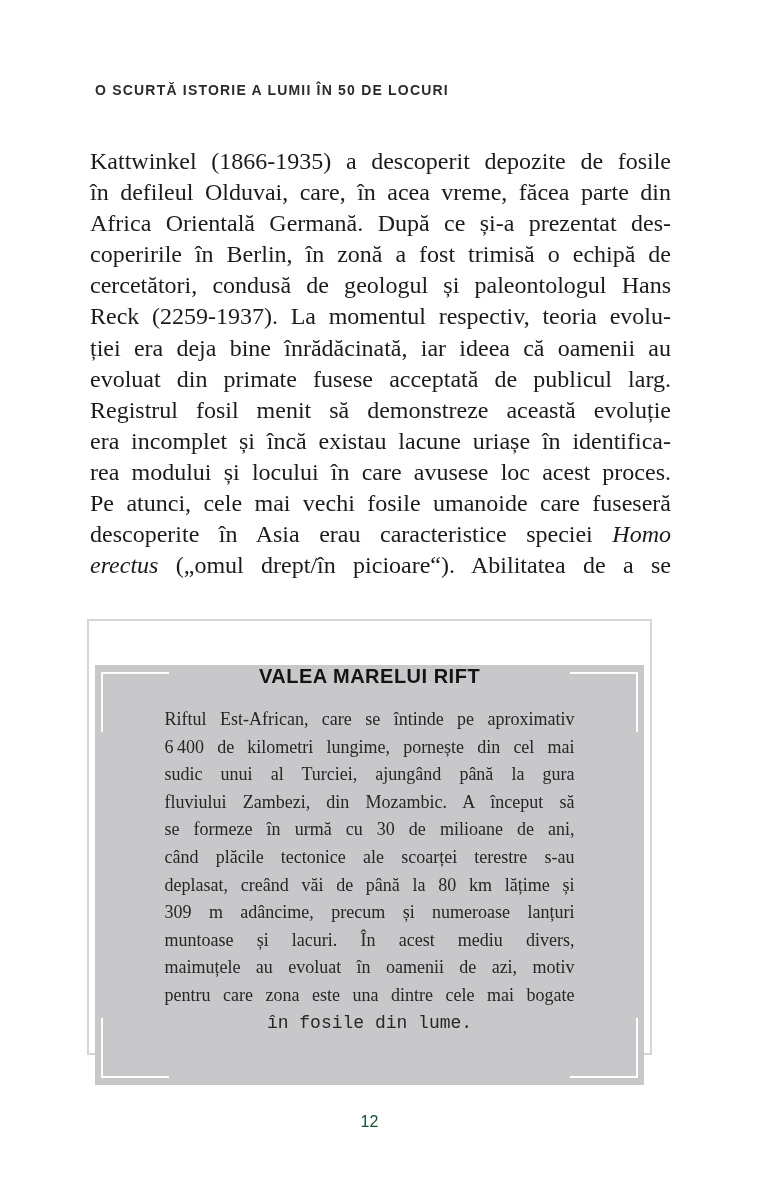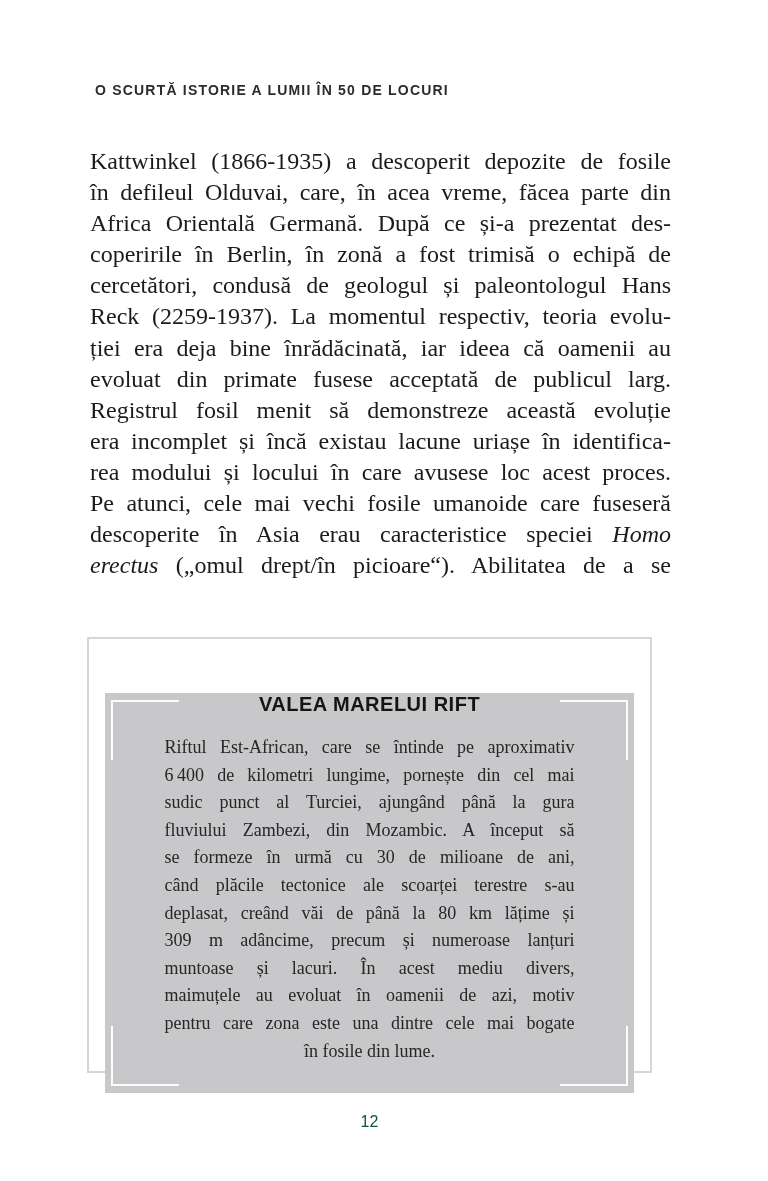--- a/index.html
+++ b/index.html
@@ -31,24 +31,24 @@
   .body-text{
     position:absolute;left:90px;top:146px;width:581px;
     font-size:24px;color:var(--ink);
   }
   .bline{
     height:31.1px;line-height:31.1px;
     text-align:justify;text-align-last:justify;
     white-space:normal;overflow:visible;
   }
   .frame{
-    position:absolute;left:87px;top:637px;width:565px;height:436px;
+    position:absolute;left:87px;top:619px;width:565px;height:436px;
     border:2px solid var(--box-border);
     background:#ffffff;
-    padding:16px;
+    padding:6px;
   }
   .graybox{
     position:relative;width:100%;height:100%;
     background:var(--box-fill);
   }
   .bracket{position:absolute;width:68px;height:60px;}
   .bracket.tl{left:6px;top:7px;border-left:2.5px solid var(--bracket);border-top:2.5px solid var(--bracket);}
   .bracket.tr{right:6px;top:7px;border-right:2.5px solid var(--bracket);border-top:2.5px solid var(--bracket);}
   .bracket.bl{left:6px;bottom:7px;border-left:2.5px solid var(--bracket);border-bottom:2.5px solid var(--bracket);}
   .bracket.br{right:6px;bottom:7px;border-right:2.5px solid var(--bracket);border-bottom:2.5px solid var(--bracket);}
@@ -61,21 +61,21 @@
   }
   .box-text{
     width:410px;margin:18px auto 0 auto;
     font-size:18px;color:var(--box-ink);
   }
   .xline{
     height:27.6px;line-height:27.6px;
     text-align:justify;text-align-last:justify;
   }
   .xline:last-child{
-    text-align:center;text-align-last:center;
+    text-align:center;text-align-last:center;font-family:Liberation Mono, monospace;
   }
   .page-number{
     position:absolute;left:87px;top:1113px;width:565px;
     text-align:center;
     font-family:"Liberation Sans","DejaVu Sans",sans-serif;
     font-size:16px;color:#14532d;
   }
 </style>
 </head>
 <body>
@@ -106,21 +106,21 @@
       <span class="bracket tl"></span>
       <span class="bracket tr"></span>
       <span class="bracket bl"></span>
       <span class="bracket br"></span>
 
       <div class="box-title">VALEA MARELUI RIFT</div>
 
       <div class="box-text">
           <div class="xline">Riftul Est-African, care se întinde pe aproximativ</div>
           <div class="xline">6 400 de kilometri lungime, pornește din cel mai</div>
-          <div class="xline">sudic punct al Turciei, ajungând până la gura</div>
+          <div class="xline">sudic unui al Turciei, ajungând până la gura</div>
           <div class="xline">fluviului Zambezi, din Mozambic. A început să</div>
           <div class="xline">se formeze în urmă cu 30 de milioane de ani,</div>
           <div class="xline">când plăcile tectonice ale scoarței terestre s-au</div>
           <div class="xline">deplasat, creând văi de până la 80 km lățime și</div>
           <div class="xline">309 m adâncime, precum și numeroase lanțuri</div>
           <div class="xline">muntoase și lacuri. În acest mediu divers,</div>
           <div class="xline">maimuțele au evoluat în oamenii de azi, motiv</div>
           <div class="xline">pentru care zona este una dintre cele mai bogate</div>
           <div class="xline">în fosile din lume.</div>
         </div>

